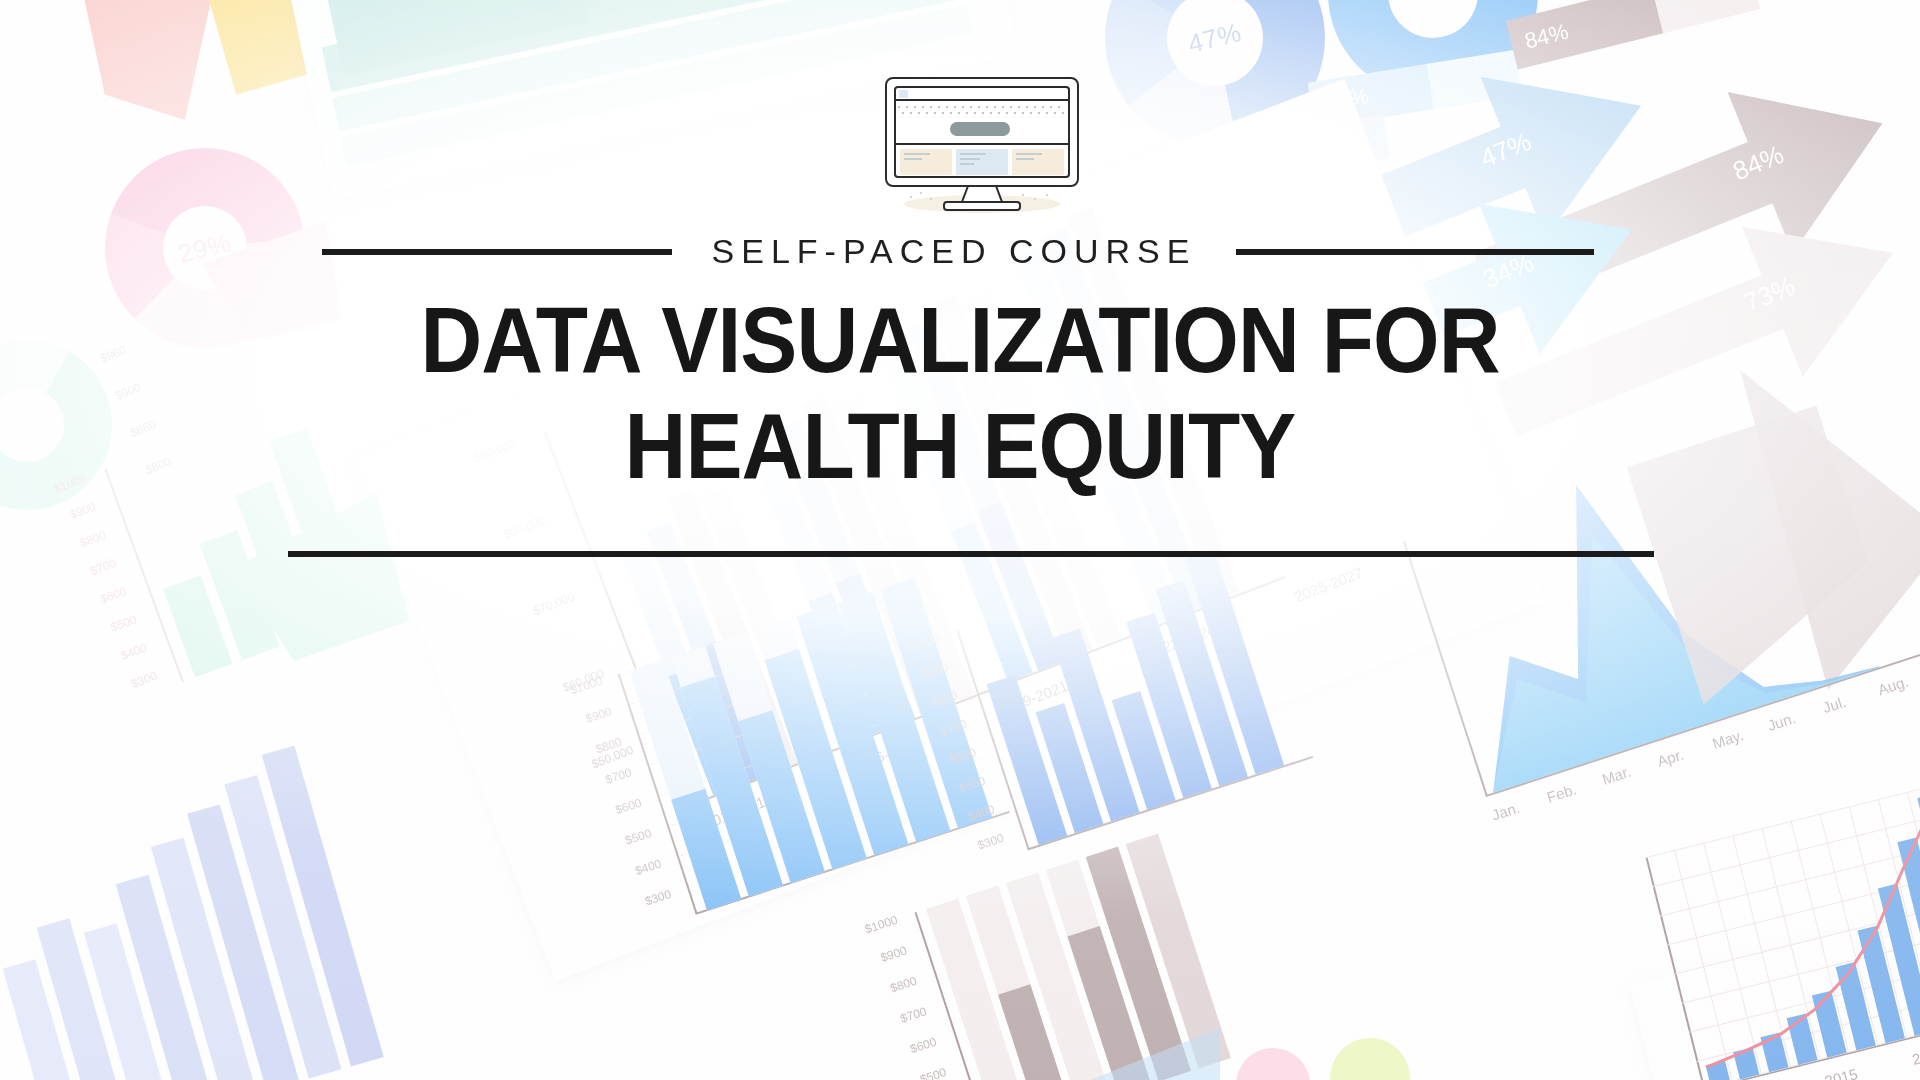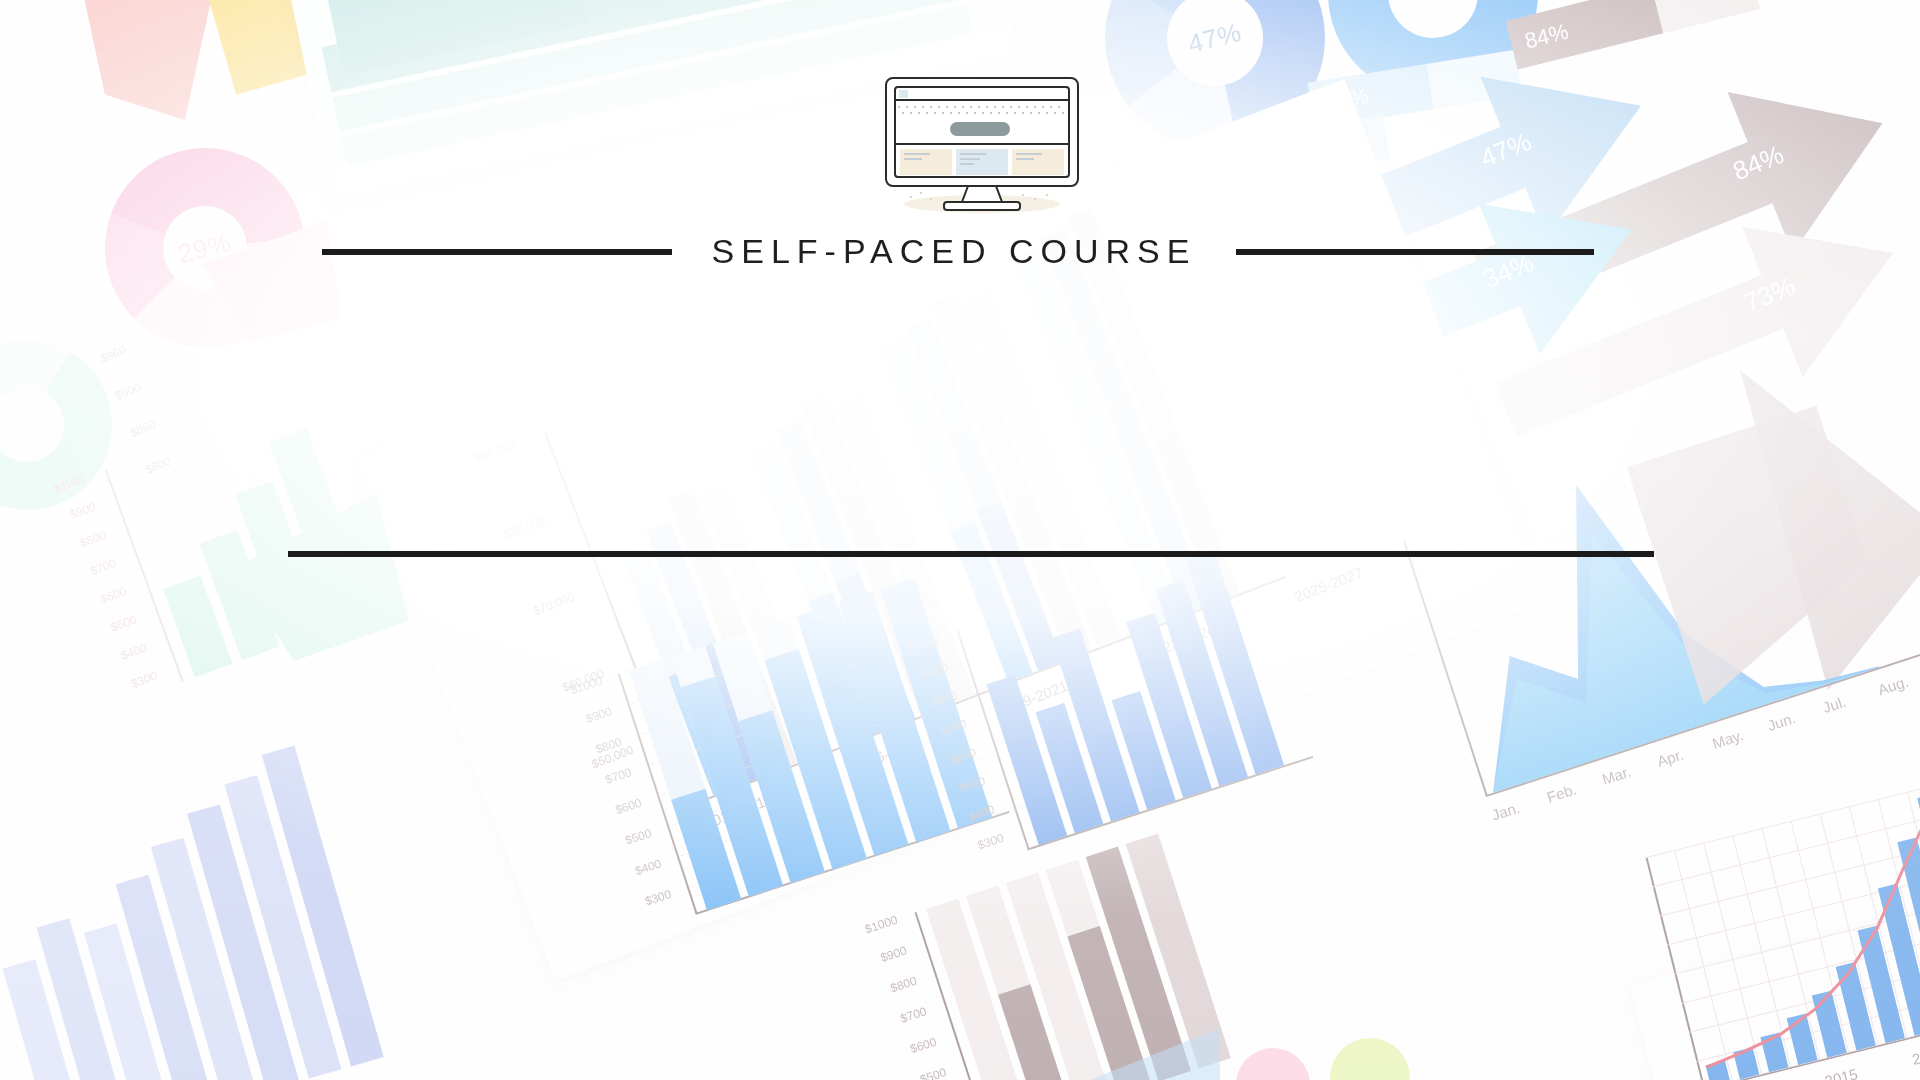--- a/index.html
+++ b/index.html
@@ -464,16 +464,20 @@
         </g>
       </svg>
     </div>
 
     <div class="eyebrow-row">
       <div class="rule left"></div>
       <div class="eyebrow">SELF-PACED COURSE</div>
       <div class="rule right"></div>
     </div>
 
+    <h1 class="title">
+      <span class="ln">DATA VISUALIZATION FOR</span>
+      <span class="ln">HEALTH EQUITY</span>
+    </h1>
 
     <div class="bottom-rule"></div>
   </div>
 </div>
 
 </body></html>

